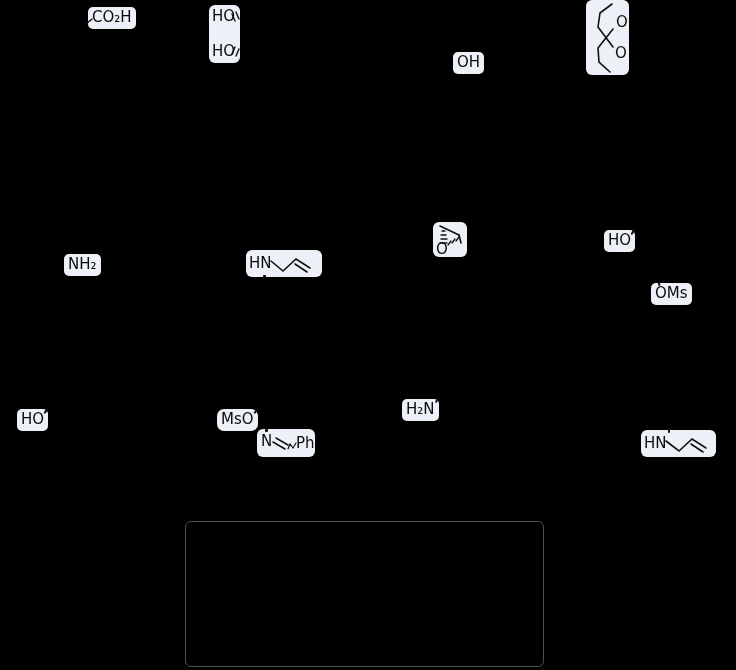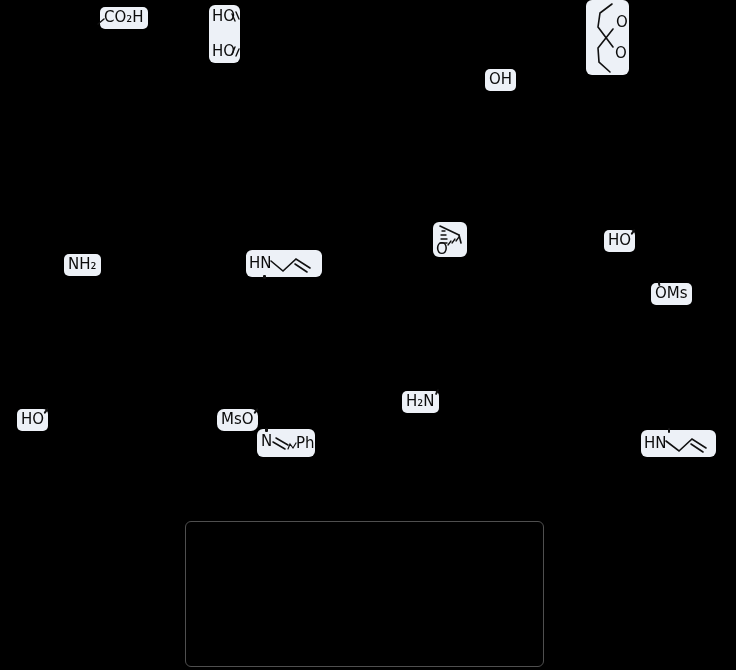--- a/index.html
+++ b/index.html
@@ -22,41 +22,41 @@
   .frame{
     position:absolute;left:185px;top:521px;width:357px;height:144px;
     border:1px solid #4f4f4f;border-radius:6px;background:transparent;
   }
 </style>
 </head>
 <body>
 
 <div class="canvas">
 
-  <div class="lbl" style="left:100px;top:7px;">
+  <div class="lbl" style="left:88px;top:7px;">
     <svg style="left:-3px;top:9px;" width="8" height="9">
       <line x1="1" y1="8" x2="7" y2="3" stroke-width="1.5"></line>
     </svg>
     <span>CO₂H</span>
   </div>
 
   <div class="sbox" style="left:209px;top:5px;width:31px;height:58px;">
     <span class="atom" style="left:3px;top:3px;">HO</span>
     <svg style="left:22px;top:7px;" width="9" height="11">
       <line x1="1" y1="2" x2="4" y2="9" stroke-width="1.4"></line>
       <line x1="5" y1="0" x2="8" y2="7" stroke-width="1.4"></line>
     </svg>
     <span class="atom" style="left:3px;bottom:3px;">HO</span>
     <svg style="left:22px;top:40px;" width="9" height="12">
       <line x1="1" y1="9" x2="4" y2="2" stroke-width="1.4"></line>
       <line x1="5" y1="11" x2="8" y2="4" stroke-width="1.4"></line>
     </svg>
   </div>
 
-  <div class="lbl" style="left:453px;top:69px;margin-left:32px;">
+  <div class="lbl" style="left:453px;top:52px;">
     <span>OH</span>
   </div>
 
   <div class="sbox" style="left:586px;top:0;width:43px;height:75px;">
     <svg style="left:0;top:0;" width="43" height="75">
       <polyline points="26,4 14,13 12,27 27,47" stroke-width="1.6"></polyline>
       <polyline points="24,72 13,62 12,48 27,29" stroke-width="1.6"></polyline>
       <text x="30" y="27">O</text>
       <text x="29" y="58">O</text>
     </svg>
@@ -114,21 +114,21 @@
     <svg style="left:0;top:0;" width="58" height="28">
       <text x="4" y="17">N</text>
       <line x1="16" y1="13" x2="28" y2="20" stroke-width="1.5"></line>
       <line x1="19" y1="9" x2="31" y2="16" stroke-width="1.5"></line>
       <polyline points="31,20 33,15 36,19 39,14" stroke-width="1.2"></polyline>
       <text x="39" y="19">Ph</text>
     </svg>
     <span class="tick" style="left:8px;top:-1px;width:3px;height:4px;"></span>
   </div>
 
-  <div class="lbl" style="left:402px;top:391px;">
+  <div class="lbl" style="left:402px;top:399px;">
     <span>H₂N</span>
     <span class="tick" style="right:1px;top:-2px;transform:rotate(25deg);"></span>
   </div>
 
   <div class="sbox" style="left:641px;top:430px;width:75px;height:27px;">
     <svg style="left:0;top:0;" width="75" height="27">
       <text x="3" y="18">HN</text>
       <polyline points="25,11 38,21 51,9 65,18" stroke-width="1.6"></polyline>
       <line x1="50" y1="14" x2="62" y2="22" stroke-width="1.6"></line>
     </svg>

